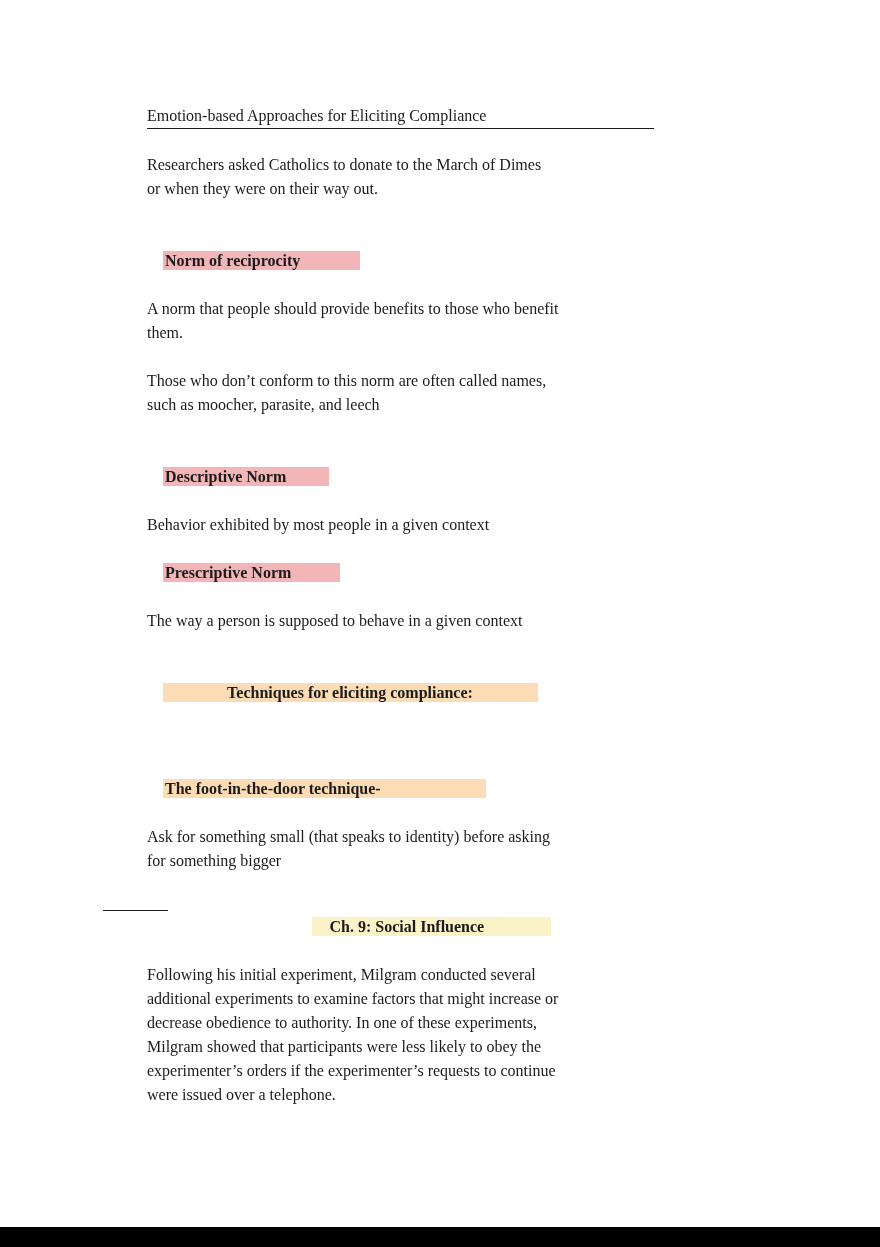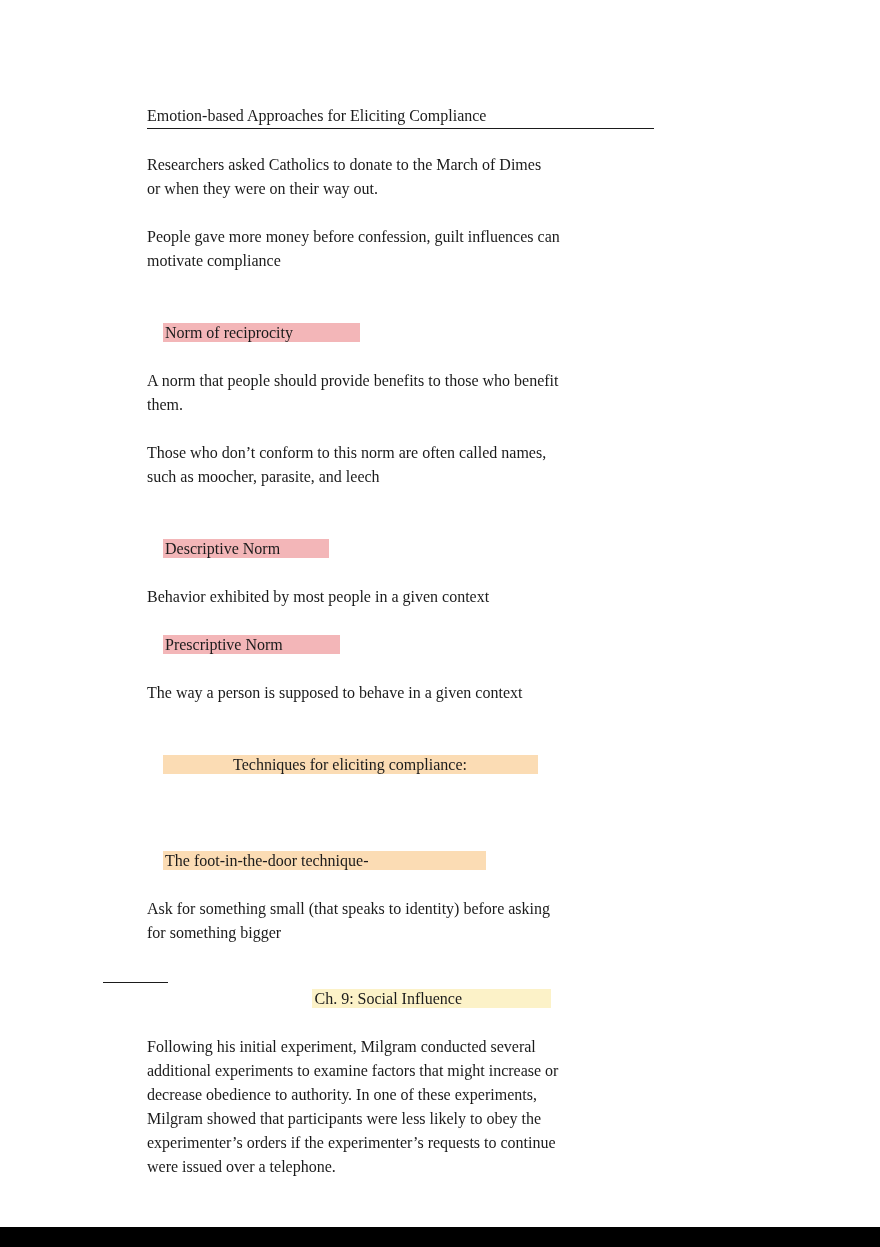--- a/index.html
+++ b/index.html
@@ -30,31 +30,32 @@
   .underline-longer {
     width: 634px;
     border-bottom: 1px solid #1b1b1b;
   }
 
   .hl {
     display: inline-block;
     line-height: 19px;
     padding: 0 3px 0 2px;
     vertical-align: baseline;
+    font-weight: bold;
   }
   .hl-pink   { background: #f3b6b8; }
   .hl-peach  { background: #fbdcb4; }
   .hl-yellow { background: #fcf2c8; }
 
   .hl-reciprocity  { min-width: 197px; }
   .hl-descriptive  { min-width: 166px; }
   .hl-prescriptive { min-width: 177px; }
   .hl-techniques   { min-width: 375px; text-align: center; }
   .hl-foot         { min-width: 323px; }
-  .hl-chapter      { min-width: 239px; text-align: left; padding-left: 3px; }
+  .hl-chapter      { min-width: 239px; text-align: left; padding-left: 18px; }
 
   .short-rule {
     width: 65px;
     height: 14px;
     border-bottom: 1px solid #1b1b1b;
     margin-top: 24px;
   }
   .chapter-line {
     margin-top: 4px;
     width: 656px;
@@ -74,24 +75,20 @@
 
 <div class="content">
 
   <div class="line underline-long">Emotion-based Approaches for Eliciting Compliance</div>
 
   <div class="mt">
     <div class="line">Researchers asked Catholics to donate to the March of Dimes</div>
     <div class="line">or when they were on their way out.</div>
   </div>
 
-  <div class="mt">
-    <div class="line">People gave more money before confession, guilt influences can</div>
-    <div class="line">motivate compliance</div>
-  </div>
 
   <div class="line mt">
     <span class="hl hl-pink hl-reciprocity">Norm of reciprocity</span>
   </div>
   <div>
     <div class="line">A norm that people should provide benefits to those who benefit</div>
     <div class="line">them.</div>
   </div>
 
   <div class="mt">

